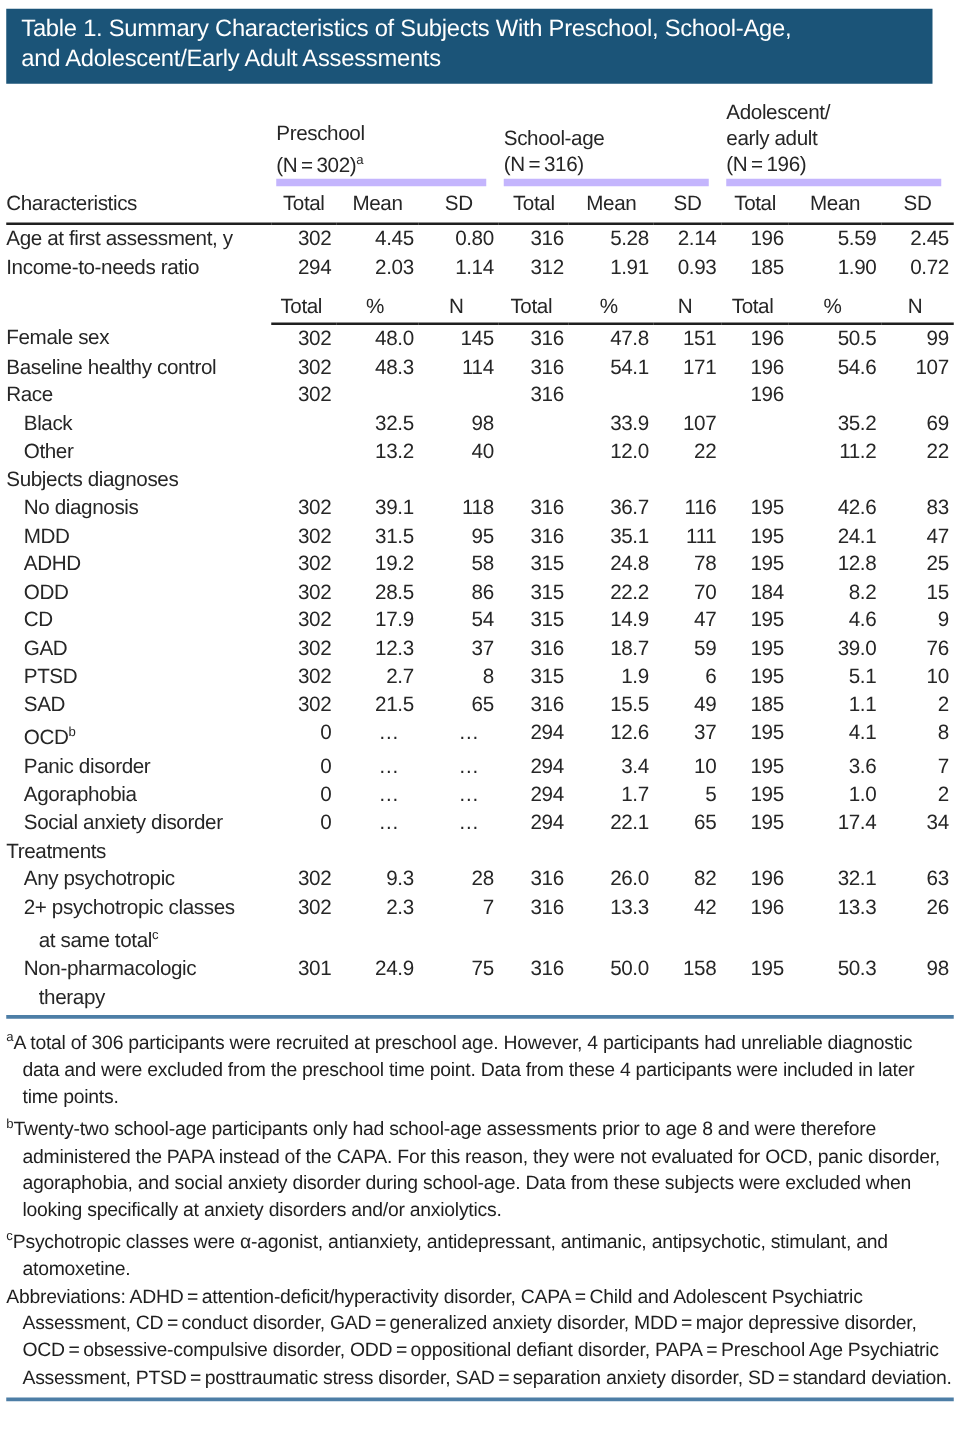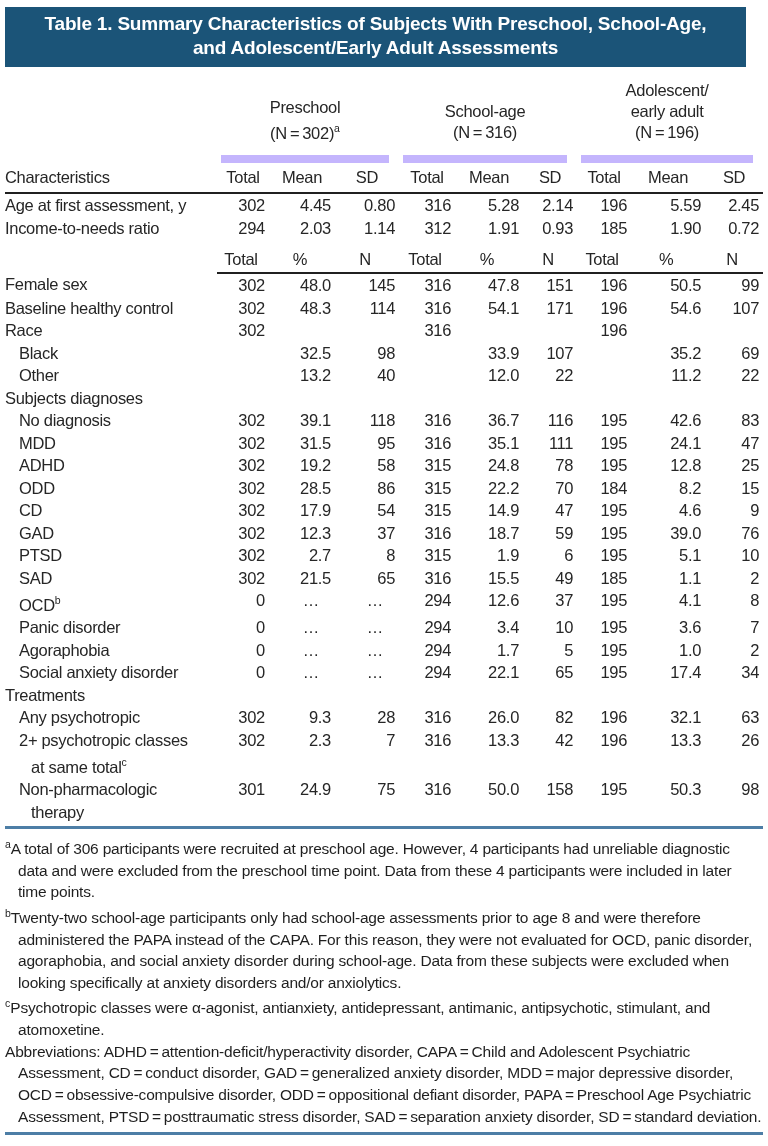--- a/index.html
+++ b/index.html
@@ -10,50 +10,49 @@
     color: #262626;
     overflow: hidden;
   }
   .page { padding: 7px 5px 0 5px; }
 
   
   .titlebar {
     width: 741px;
     background: #1b5478;
     color: #ffffff;
-    font-weight: bold;
+    font-weight: normal;
     font-size: 19px;
     line-height: 24px;
     padding: 5px 12px 7px 12px;
     letter-spacing: -0.2px;
-    text-align: center;
   }
 
   
   .tablewrap { margin-top: 9px; }
   table {
     width: 758px;
     border-collapse: collapse;
     table-layout: fixed;
     font-size: 16.5px;
     letter-spacing: -0.3px;
     color: #262626;
   }
   col.c-lbl { width: 212px; }
   col.c1 { width: 52px; } col.c2 { width: 66px; } col.c3 { width: 64px; }
   col.c4 { width: 56px; } col.c5 { width: 68px; } col.c6 { width: 54px; }
   col.c7 { width: 54px; } col.c8 { width: 74px; } col.c9 { width: 58px; }
 
   thead td { vertical-align: bottom; }
   .grp-cell { padding: 4px 0 0 0; }
   .grp-inner {
-    text-align: center;
+    text-align: left;
     line-height: 21px;
-    border-bottom: 8px solid #c4b5fd;
-    padding-bottom: 12px;
+    border-bottom: 6px solid #c4b5fd;
+    padding-bottom: 0;
     margin: 0 10px 0 4px;
   }
   .colhead-row td {
     border-bottom: 2px solid #202020;
     padding: 4px 0 4px 0;
     text-align: center;
     line-height: 21px;
     margin-left: 32px;
   }
   .colhead-row td.lbl { text-align: left; }

